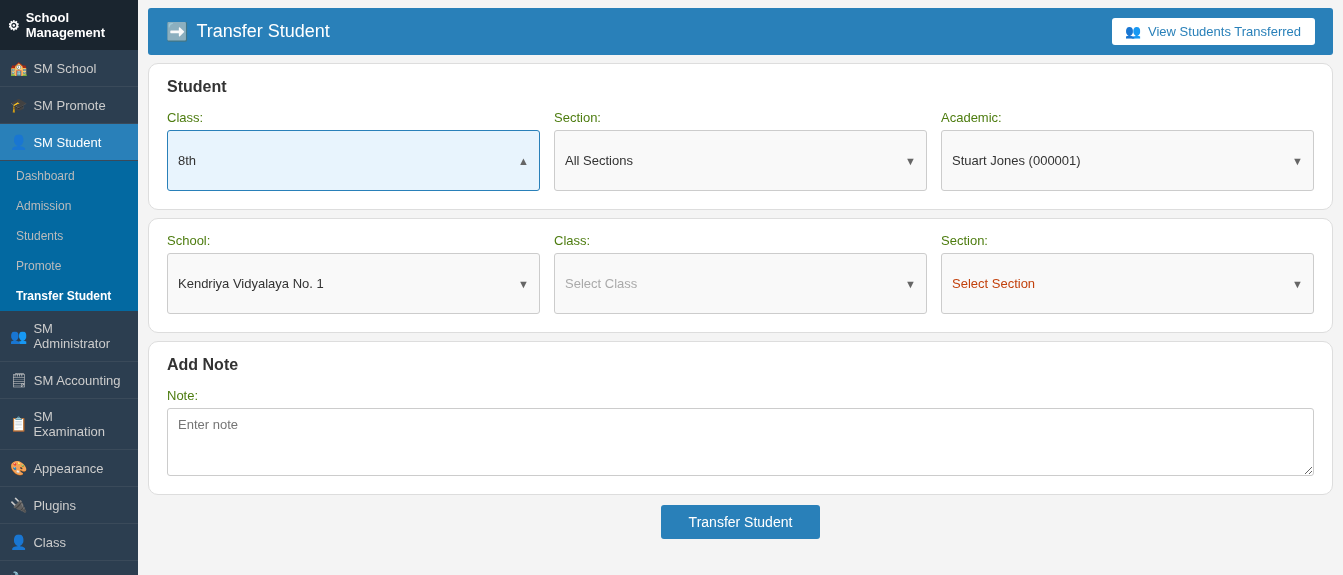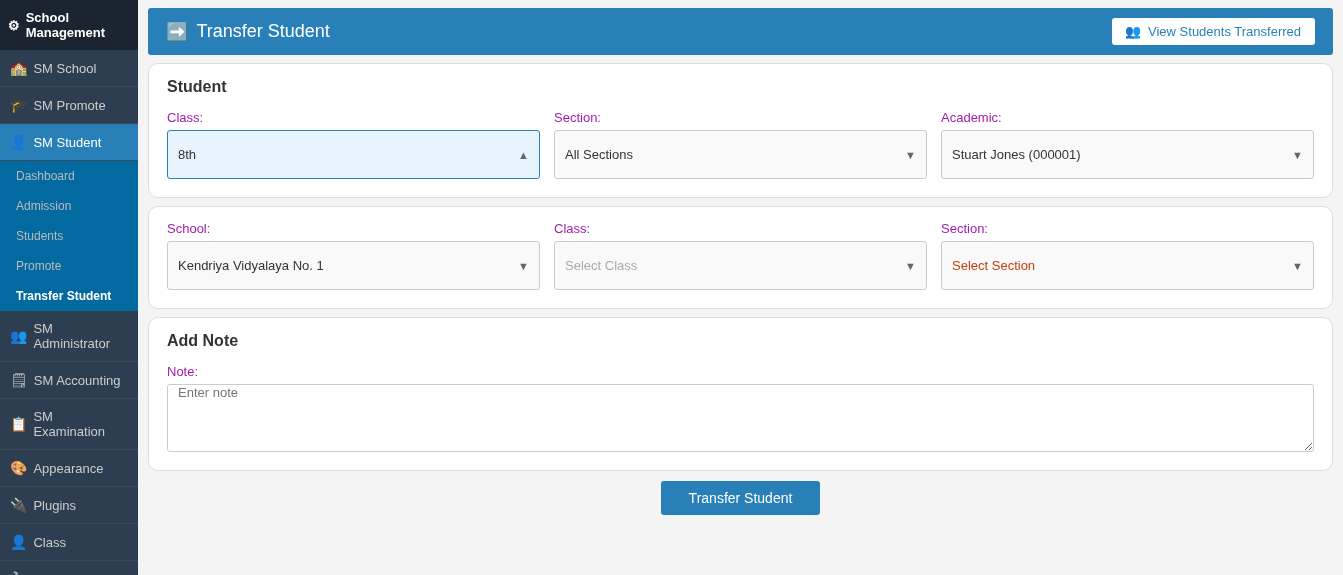--- a/index.html
+++ b/index.html
@@ -107,44 +107,44 @@
       display: flex;
       gap: 14px;
     }
     .form-group {
       display: flex;
       flex-direction: column;
       flex: 1;
       gap: 5px;
     }
     .form-label {
-      color: #a21caf;
+      color: #4d7c0f;
       font-size: 13px;
       font-weight: 500;
     }
     .form-select {
       border: 1px solid #ccc;
       border-radius: 3px;
-      padding: 16px 10px;
+      padding: 22px 10px;
       font-size: 13px;
       color: #333;
       background: #f9f9f9;
       cursor: pointer;
       display: flex;
       align-items: center;
       justify-content: space-between;
       min-height: 34px;
     }
     .form-select .select-arrow { color: #666; font-size: 11px; }
     .form-select.active-select { background: #e8f4fd; border-color: #2980b9; }
 
     .form-textarea {
       border: 1px solid #ccc;
       border-radius: 3px;
-      padding: 0 10px;
+      padding: 8px 10px;
       font-size: 13px;
       color: #999;
       background: #fff;
       width: 100%;
       height: 68px;
       resize: vertical;
       font-family: inherit;
     }
 
     

